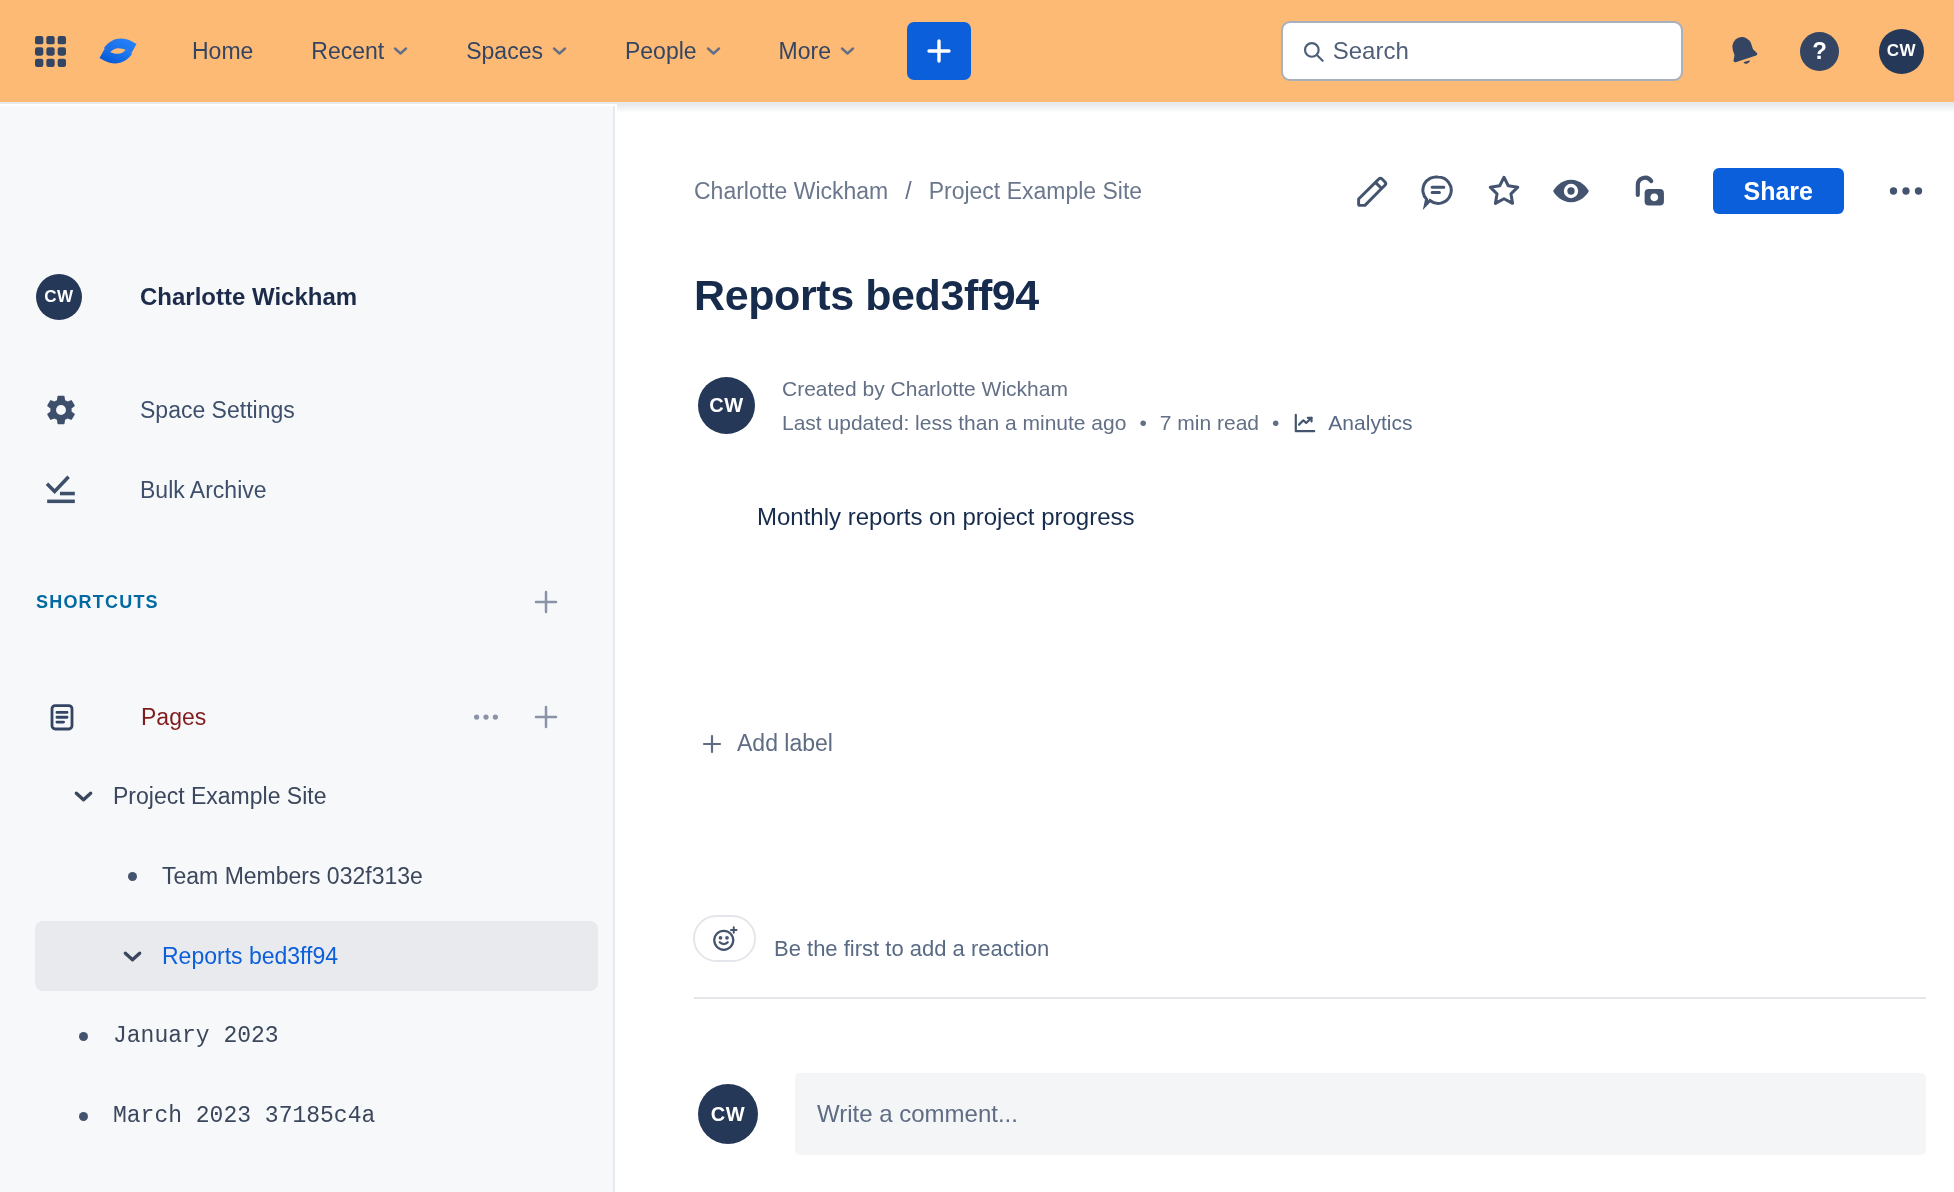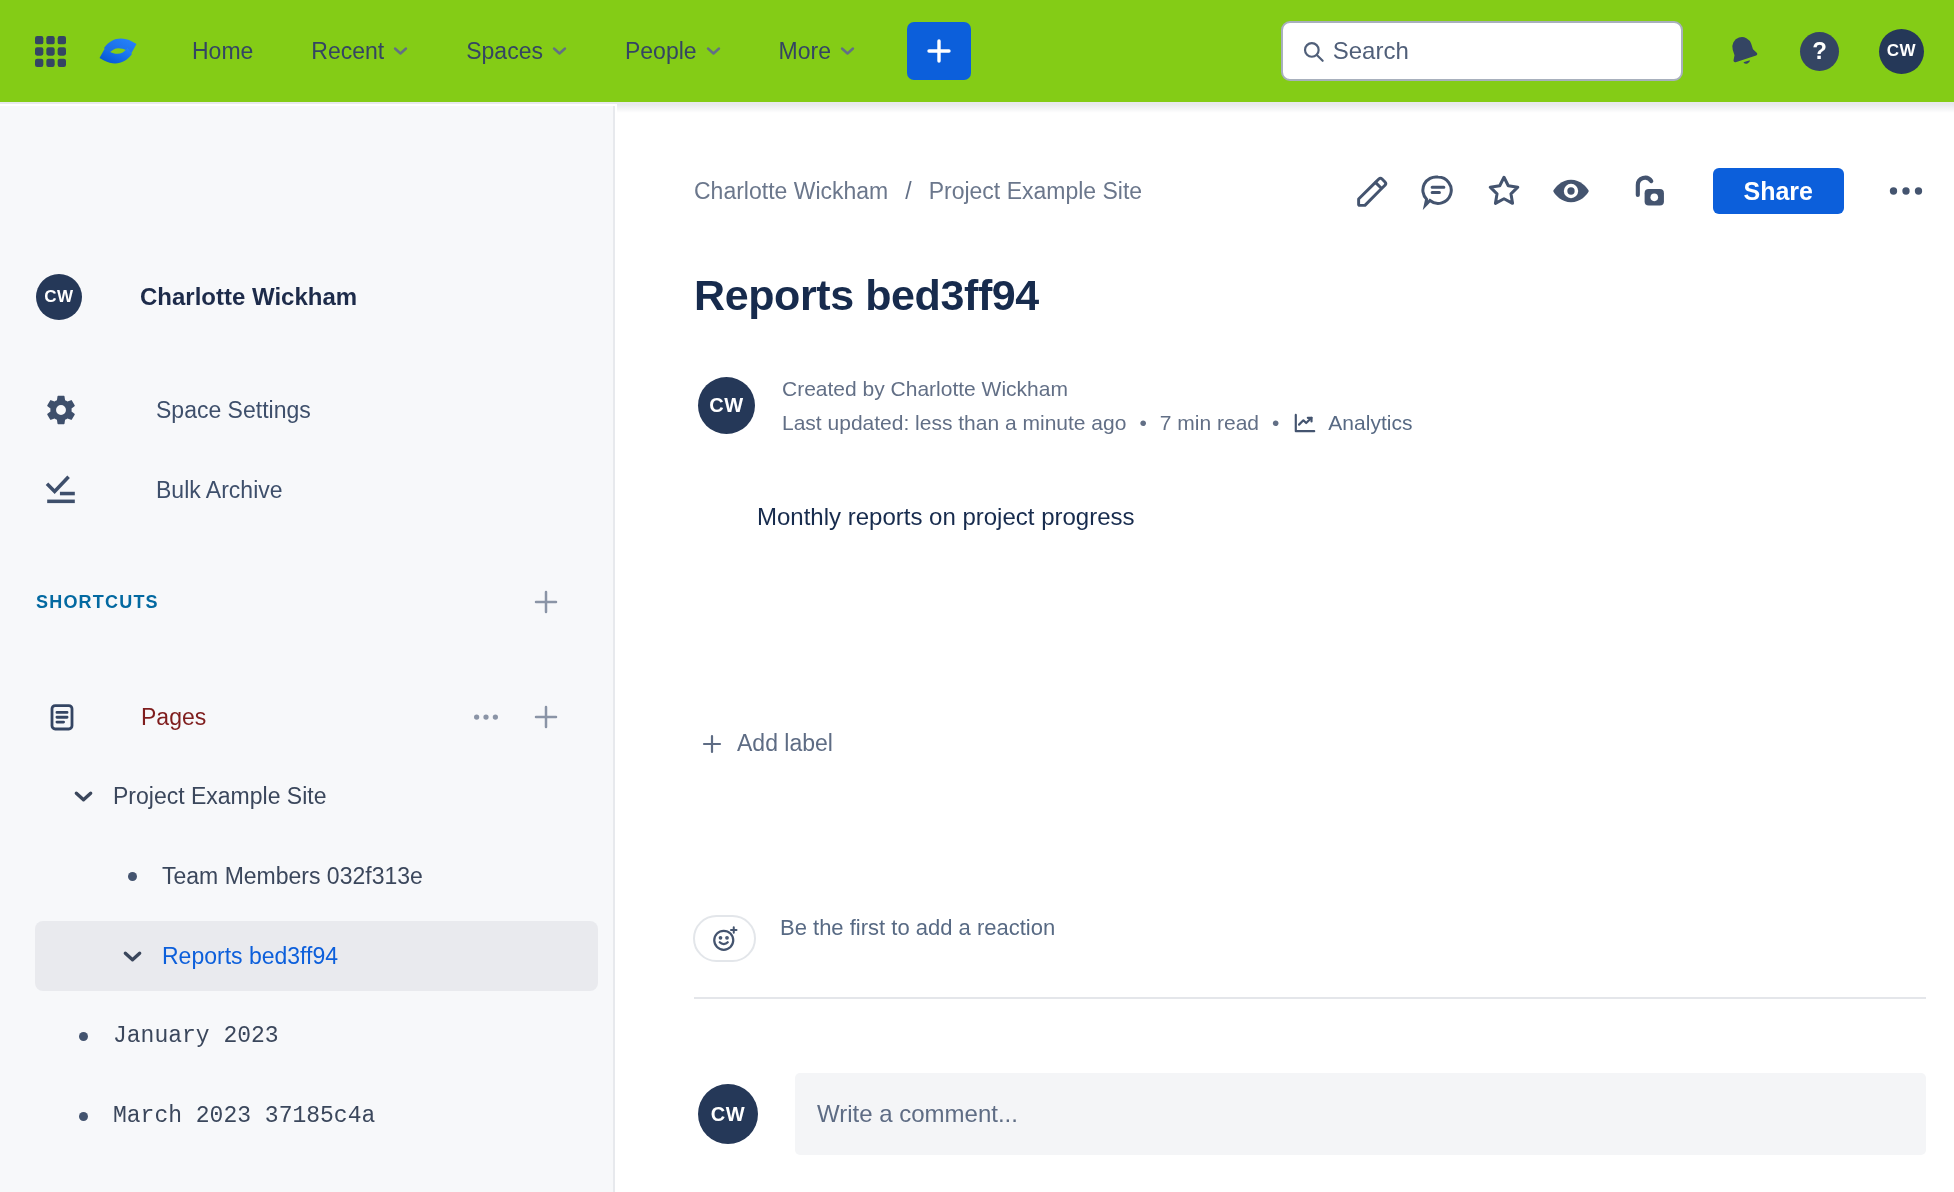--- a/index.html
+++ b/index.html
@@ -1,21 +1,21 @@
 <!DOCTYPE html>
 <html><head>
 <meta charset="utf-8">
 <style>
   html,body{margin:0;padding:0;background:#fff;}
   *{box-sizing:border-box;}
   .app{position:relative;width:1954px;height:1192px;background:#fff;overflow:hidden;
        font-family:"Liberation Sans","DejaVu Sans",sans-serif;color:#172B4D;}
 
   
-  .navbar{position:absolute;top:0;left:0;right:0;height:104px;background:#84cc16;
+  .navbar{position:absolute;top:0;left:0;right:0;height:104px;background:#fdba74;
           display:flex;align-items:center;padding:4px 30px;border-bottom:2px solid #E7E9ED;z-index:5;}
   .icon-btn{background:none;border:none;padding:0;cursor:pointer;display:flex;align-items:center;justify-content:center;}
   .logo{margin-left:24px;display:flex;align-items:center;}
   .nav-links{display:flex;gap:46px;margin-left:44px;align-items:center;}
   .nav-link{display:flex;align-items:center;gap:9px;font-size:23px;font-weight:500;color:#344563;cursor:pointer;background:none;border:none;font-family:inherit;}
   .create-btn{width:64px;height:58px;margin-left:46px;border:none;border-radius:7px;background:#0C5FDB;
               display:flex;align-items:center;justify-content:center;cursor:pointer;}
   .search-box{margin-left:auto;width:402px;height:60px;border:2px solid #A8B0BD;border-radius:9px;
               display:flex;align-items:center;padding:0 18px;gap:5px;background:#fff;justify-content:space-between;}
   .search-box input{border:none;outline:none;font-size:24px;color:#344563;width:100%;font-family:inherit;background:transparent;}
@@ -26,21 +26,21 @@
                display:flex;align-items:center;justify-content:center;font-size:24px;font-weight:700;}
   .avatar{border-radius:50%;background:#253858;color:#fff;font-weight:700;
           display:flex;align-items:center;justify-content:center;letter-spacing:0.5px;}
   .avatar-nav{width:45px;height:45px;font-size:17px;margin-left:40px;cursor:pointer;border:none;}
 
   
   .sidebar{position:absolute;top:106px;left:0;width:615px;bottom:0;background:#F7F8FA;border-right:2px solid #E7E9ED;}
   .profile{position:absolute;top:168px;left:36px;display:flex;align-items:center;gap:58px;}
   .avatar-side{width:46px;height:46px;font-size:17px;}
   .space-name{font-size:24px;font-weight:700;color:#1D2B4A;}
-  .side-item{position:absolute;left:44px;right:0;height:56px;display:flex;align-items:center;gap:78px;cursor:pointer;}
+  .side-item{position:absolute;left:44px;right:0;height:56px;display:flex;align-items:center;gap:62px;cursor:pointer;}
   .side-item-settings{top:276px;}
   .side-item-bulk{top:356px;}
   .side-label{font-size:23px;font-weight:500;color:#3E4F6B;}
   .shortcuts{position:absolute;top:470px;left:36px;right:52px;height:52px;display:flex;align-items:center;justify-content:space-between;}
   .shortcuts-heading{font-size:18px;font-weight:700;letter-spacing:1.2px;color:#0369a1;}
   .pages-row{position:absolute;top:580px;left:46px;right:52px;height:62px;display:flex;align-items:center;cursor:pointer;}
   .pages-label{font-size:23px;font-weight:500;color:#7f1d1d;margin-left:63px;}
   .pages-actions{margin-left:auto;display:flex;align-items:center;gap:30px;}
   .tree{position:absolute;top:650px;left:0;right:0;}
   .tree-row{position:relative;height:80px;display:flex;align-items:center;gap:17px;
@@ -69,21 +69,21 @@
               color:#172B4D;letter-spacing:-0.4px;}
   .byline{position:absolute;top:271px;left:81px;display:flex;gap:27px;}
   .avatar-byline{width:57px;height:57px;font-size:20px;flex:none;}
   .meta{display:flex;flex-direction:column;justify-content:center;gap:9px;font-size:21px;color:#626F86;}
   .meta-line{display:flex;align-items:center;gap:13px;}
   .analytics-link{display:flex;align-items:center;gap:10px;color:#586A84;cursor:pointer;}
   .dot-sep{color:#626F86;}
   .body-text{position:absolute;top:396px;left:140px;margin:0;font-size:24px;line-height:30px;color:#172B4D;}
   .add-label{position:absolute;top:624px;left:83px;display:flex;align-items:center;gap:13px;
              background:none;border:none;font-family:inherit;font-size:23px;color:#5E6C84;cursor:pointer;padding:0;}
-  .reaction-row{position:absolute;top:809px;left:76px;display:flex;align-items:flex-start;gap:24px;}
+  .reaction-row{position:absolute;top:809px;left:76px;display:flex;align-items:flex-end;gap:18px;}
   .pill{width:63px;height:47px;border:2px solid #E3E6EA;border-radius:24px;background:#fff;
         display:flex;align-items:center;justify-content:center;cursor:pointer;}
   .reaction-text{font-size:22px;color:#586A84;}
   .divider{position:absolute;top:891px;left:77px;right:28px;height:2px;background:#E4E6EA;}
   .avatar-comment{position:absolute;top:978px;left:81px;width:60px;height:60px;font-size:20px;}
   .comment-input{position:absolute;top:967px;left:178px;right:28px;height:82px;background:#F4F5F7;border:none;
                  border-radius:5px;padding:0 22px;font-size:24px;color:#344563;font-family:inherit;outline:none;}
   .comment-input::placeholder{color:#5E6C84;opacity:1;}
   svg{display:block;}
 </style>

